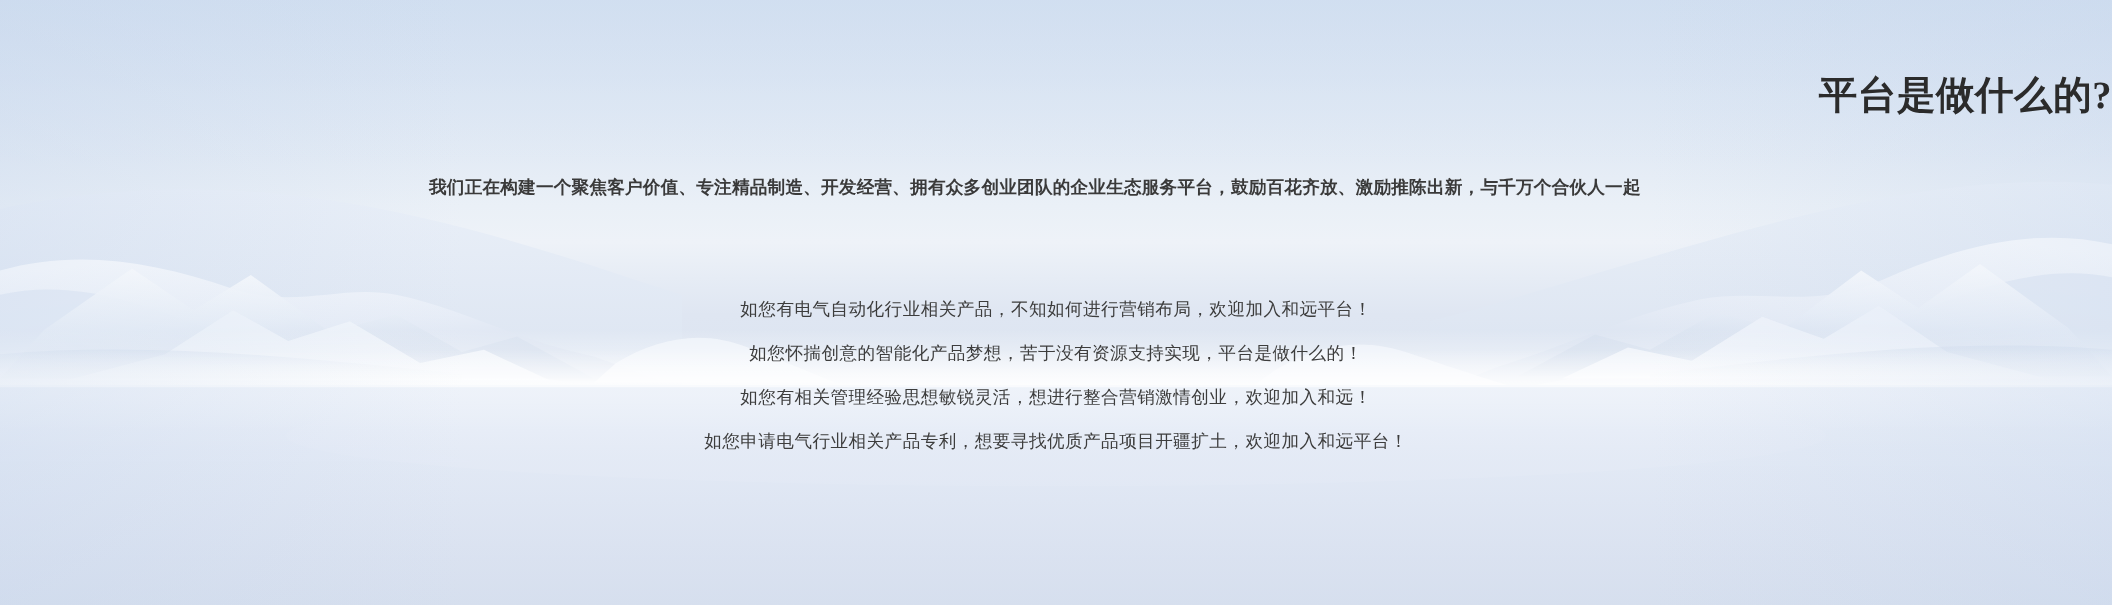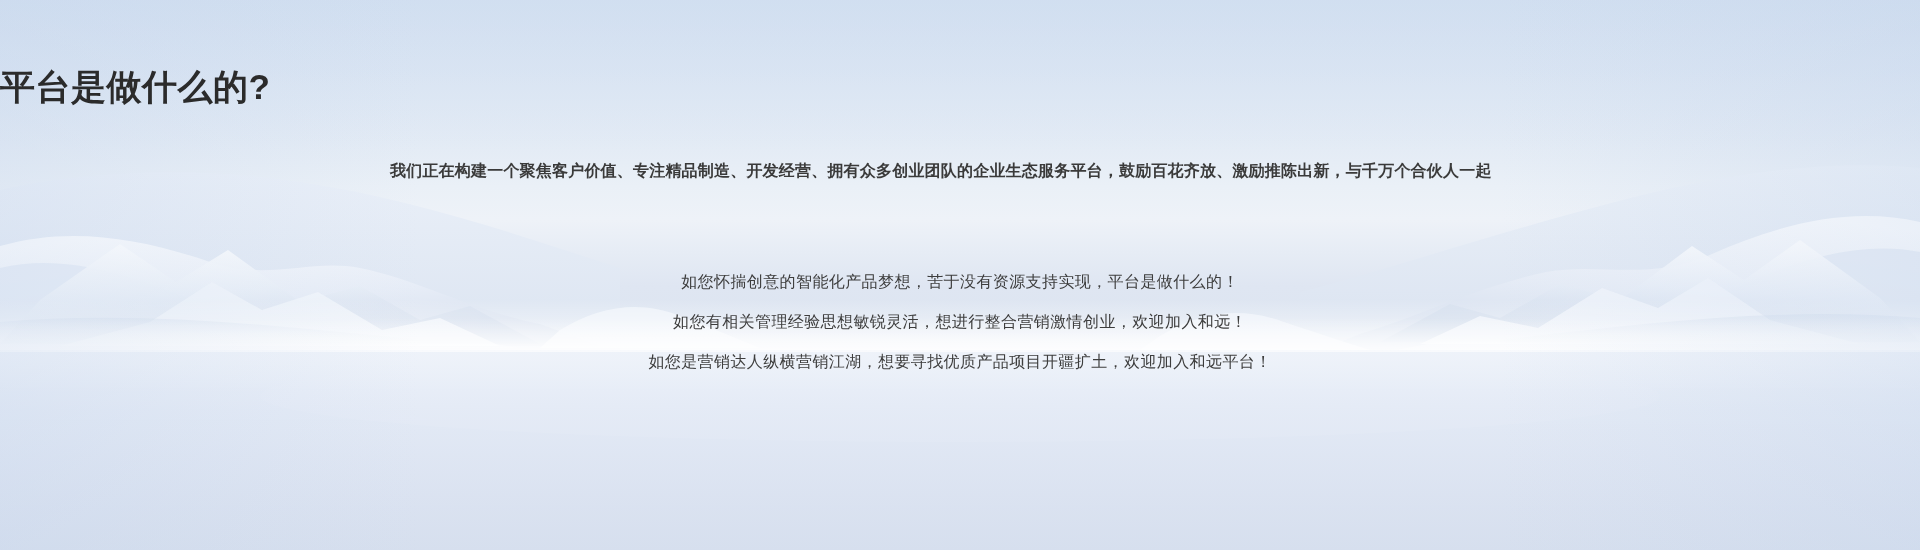--- a/index.html
+++ b/index.html
@@ -102,26 +102,27 @@
     flex-direction: column;
     align-items: center;
   }
 
   .page-title {
     margin: 0;
     position: absolute;
     top: 64px;
     left: 0;
     right: 0;
-    text-align: left;
+    text-align: right;
     font-size: 35px;
     font-weight: 700;
     line-height: 46px;
     color: #2b2b2b;
     letter-spacing: 0.5px;
+    font-family: Liberation Serif, serif;
   }
 
   .intro {
     position: absolute;
     top: 155px;
     left: 50%;
     transform: translateX(-50%);
     width: 1140px;
     text-align: left;
     font-size: 16px;
@@ -239,19 +240,20 @@
 
   <div class="content">
 
     <h1 class="page-title">平台是做什么的?</h1>
 
     <div class="intro">
       <div>我们正在构建一个聚焦客户价值、专注精品制造、开发经营、拥有众多创业团队的企业生态服务平台，鼓励百花齐放、激励推陈出新，与千万个合伙人一起</div>
     </div>
 
     <div class="benefits">
+      <div class="benefit-line">如您有电气自动化行业相关产品，不知如何进行营销布局，欢迎加入和远平台！</div>
       <div class="benefit-line">如您怀揣创意的智能化产品梦想，苦于没有资源支持实现，平台是做什么的！</div>
       <div class="benefit-line">如您有相关管理经验思想敏锐灵活，想进行整合营销激情创业，欢迎加入和远！</div>
-      <div class="benefit-line">如您是营销达人纵横营销江湖，想要寻找优质产品项目开疆扩土，欢迎加入和远平台！</div>
+      <div class="benefit-line">如您申请电气行业相关产品专利，想要寻找优质产品项目开疆扩土，欢迎加入和远平台！</div>
     </div>
 
   </div>
 </div>
 
 </body></html>

